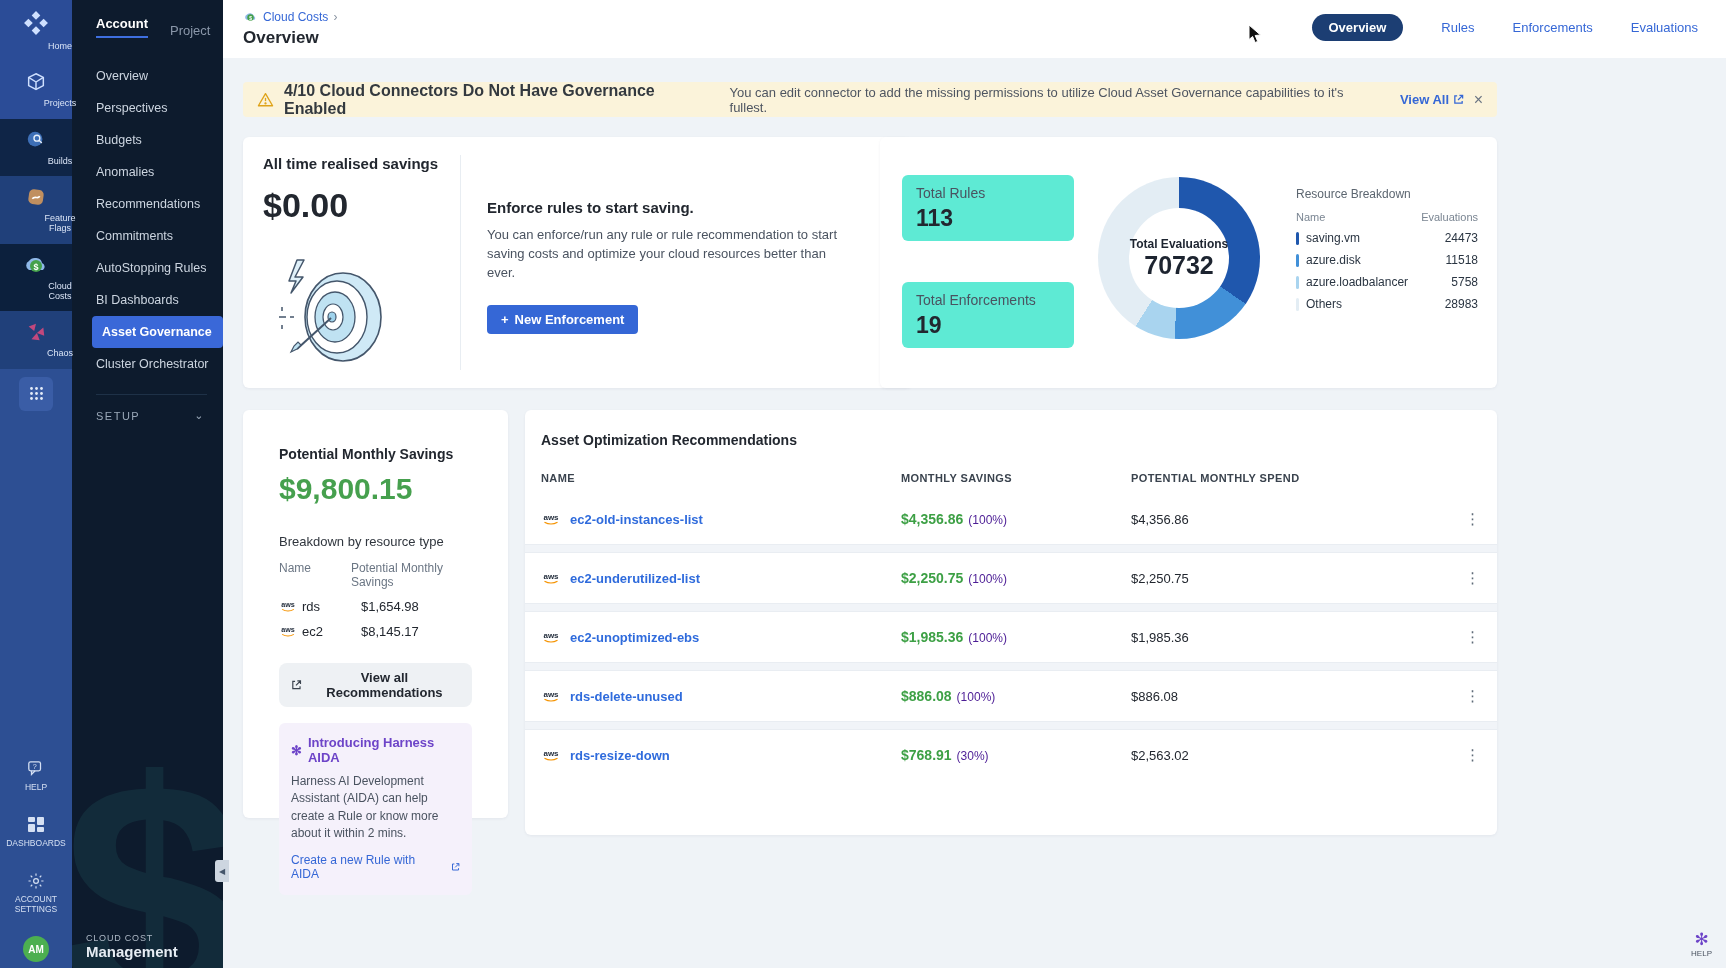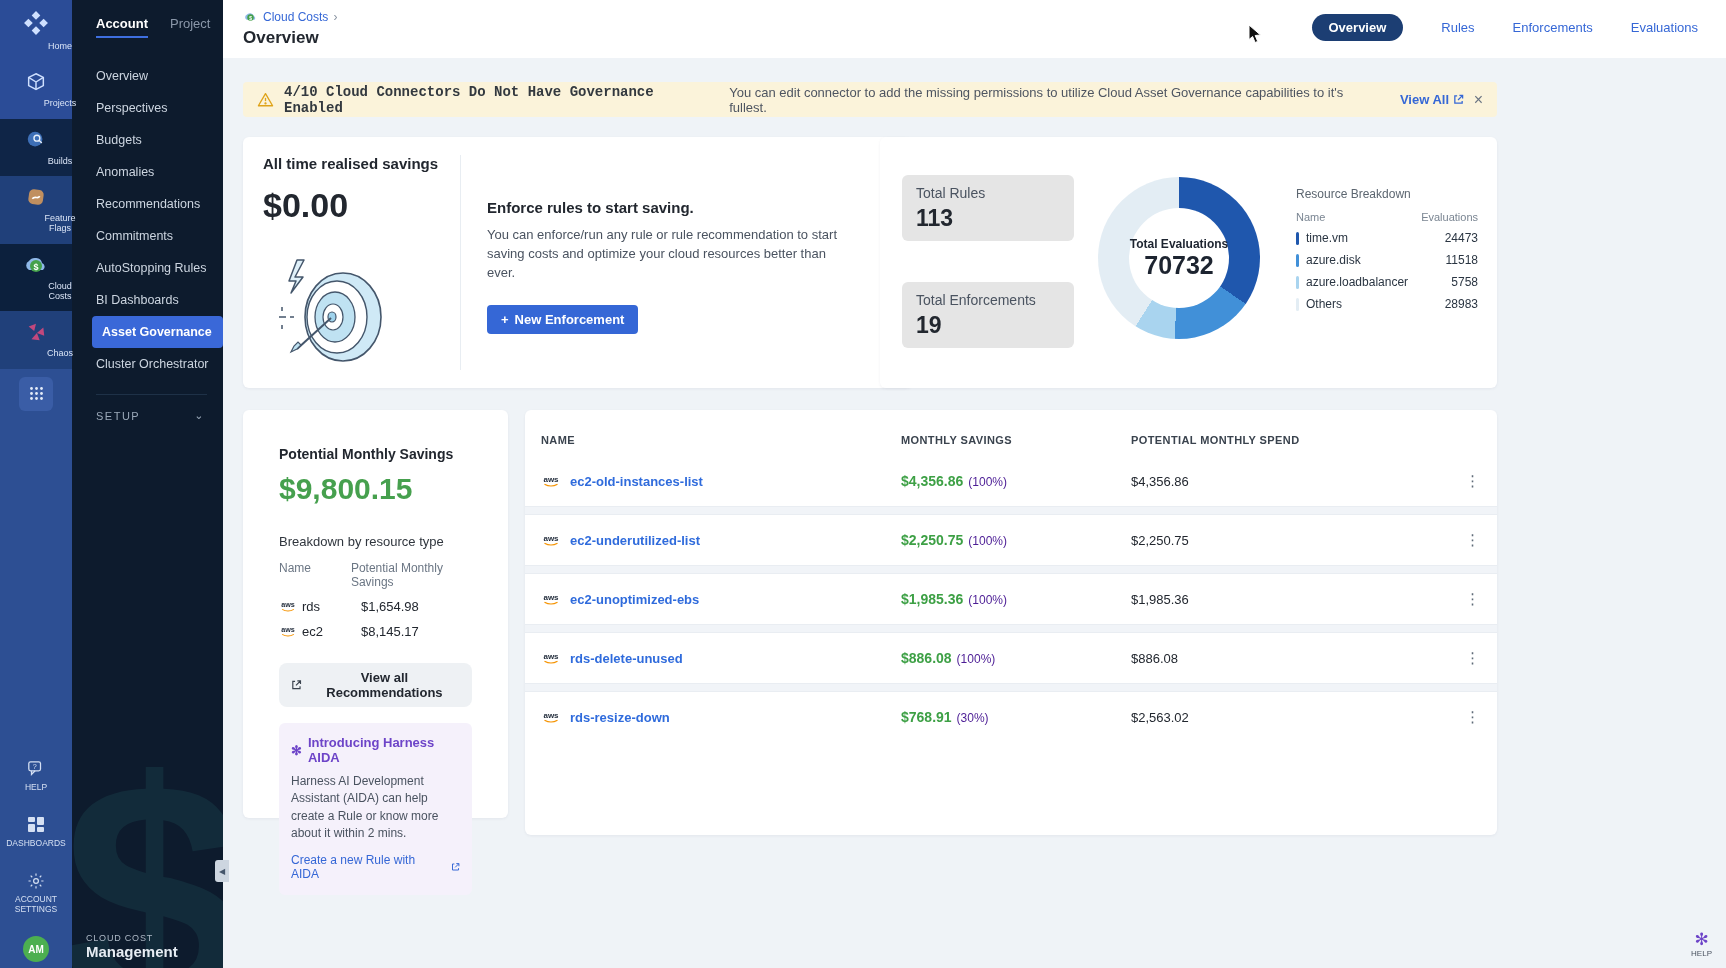--- a/index.html
+++ b/index.html
@@ -13,21 +13,21 @@
   .tile-dark { background:#0f2547; }
   .tile-mid  { background:#20407a; }
   .tile-active { background:#0c203d; }
   .rail-spacer { flex:1; }
   .grid-btn { width:34px; height:34px; margin:8px auto; border-radius:6px; background:#3a5da6; display:flex; align-items:center; justify-content:center; }
   .rail-bottom { display:flex; flex-direction:column; align-items:center; gap:4px; color:#d5e0f3; font-size:8.5px; padding:12px 2px; text-align:center; }
   .avatar { width:26px; height:26px; border-radius:50%; background:#4caf50; color:#fff; font-size:10px; font-weight:bold; display:flex; align-items:center; justify-content:center; margin:10px auto 6px; }
 
   
   .sidebar { position:absolute; left:72px; top:0; width:151px; height:968px; background:#0d1b2d; z-index:25; overflow:hidden; }
-  .sb-tabs { display:flex; gap:22px; padding:16px 0 10px 24px; }
+  .sb-tabs { display:flex; gap:22px; padding:16px 0 10px 24px;align-items:flex-end; }
   .sb-tab { font-size:13px; color:#8a97a9; cursor:pointer; }
   .sb-tab.active { color:#fff; font-weight:bold; border-bottom:2px solid #3e6fe0; padding-bottom:5px; }
   .sb-menu { margin-top:12px; }
   .sb-item { font-size:12.5px; color:#ccd5e0; padding:9px 8px 9px 24px; cursor:pointer; }
   .sb-item.active { background:#3a68d8; color:#fff; font-weight:bold; margin-left:20px; padding-left:10px; border-radius:4px; }
   .sb-divider { height:1px; background:#1e3147; margin:14px 16px 0 24px; }
   .sb-setup { display:flex; align-items:center; justify-content:space-between; padding:14px 18px 0 24px; color:#9aa8b8; font-size:11px; letter-spacing:1.5px; cursor:pointer; }
   .sb-watermark { position:absolute; left:-10px; bottom:-120px; font-size:330px; font-weight:bold; color:#1c4a52; opacity:.35; pointer-events:none; }
   .sb-footer { position:absolute; left:14px; bottom:8px; color:#aeb9c6; }
   .sb-footer .l1 { font-size:9px; letter-spacing:.8px; }
@@ -39,41 +39,41 @@
   .main-header { position:absolute; left:0; top:0; right:0; height:58px; background:#fff; }
   .crumb { position:absolute; left:20px; top:10px; display:flex; align-items:center; gap:5px; font-size:12px; color:#3567d6; cursor:pointer; }
   .crumb .sep { color:#8a94a2; }
   .page-title { position:absolute; left:20px; top:28px; font-size:17px; font-weight:bold; color:#22272f; }
   .top-tabs { position:absolute; right:28px; top:14px; display:flex; align-items:center; gap:38px; }
   .top-tab { font-size:13px; color:#3567d6; cursor:pointer; }
   .top-tab.pill { background:#1c3e73; color:#fff; font-weight:bold; padding:6px 17px; border-radius:15px; }
 
   
   .banner { position:absolute; left:20px; top:82px; width:1254px; height:35px; background:#fbf3da; border-radius:4px; display:flex; align-items:center; padding:0 14px; gap:10px; }
-  .banner b { font-size:14px; color:#33393f;font-family:Liberation Mono, monospace; }
+  .banner b { font-size:16px; color:#33393f; }
   .banner .desc { font-size:13px; color:#4e5561; }
   .banner .viewall { font-size:13px; color:#3567d6; font-weight:bold; margin-left:8px; white-space:nowrap; cursor:pointer; }
   .banner .x { margin-left:auto; color:#6a7482; font-size:16px; cursor:pointer; }
 
   .card { position:absolute; background:#fff; border-radius:6px; box-shadow:0 1px 3px rgba(30,40,60,.06); }
 
   
   .card-a { left:20px; top:137px; width:669px; height:251px; }
   .ca-left { position:absolute; left:20px; top:18px; width:198px; height:215px; border-right:1px solid #e8edf2; }
   .ca-title { font-size:15px; font-weight:bold; color:#22272f; }
   .ca-amount { font-size:34px; font-weight:bold; color:#22272f; margin-top:14px; }
   .ca-illus { position:absolute; left:8px; top:100px; }
   .ca-right { position:absolute; left:244px; top:62px; width:350px; }
   .ca-cta-title { font-size:15px; font-weight:bold; color:#22272f; }
   .ca-cta-desc { font-size:13px; color:#4a5360; line-height:1.45; margin-top:10px; }
   .btn-primary { display:inline-flex; align-items:center; gap:6px; margin-top:22px; background:#3567d6; color:#fff; font-size:13px; font-weight:bold; border:none; border-radius:4px; padding:7px 14px; cursor:pointer; }
 
   
   .card-b { left:657px; top:137px; width:617px; height:251px; }
-  .stat-box { position:absolute; left:22px; width:172px; height:66px; background:#e5e5e5; border-radius:6px; padding:10px 14px; }
+  .stat-box { position:absolute; left:22px; width:172px; height:66px; background:#5eead4; border-radius:6px; padding:10px 14px; }
   .stat-label { font-size:14px; color:#4a5360; }
   .stat-value { font-size:23px; font-weight:bold; color:#22272f; margin-top:4px; }
   .donut-wrap { position:absolute; left:218px; top:40px; width:162px; height:162px; }
   .donut { width:162px; height:162px; border-radius:50%; }
   .donut-hole { position:absolute; left:31px; top:31px; width:100px; height:100px; border-radius:50%; background:#fff; display:flex; flex-direction:column; align-items:center; justify-content:center; }
   .donut-hole .dl { font-size:12px; font-weight:bold; color:#1d2430; }
   .donut-hole .dv { font-size:25px; font-weight:bold; color:#1d2430; }
   .legend { position:absolute; left:416px; top:50px; width:182px; }
   .legend-title { font-size:12px; color:#5c6670; }
   .legend-head { display:flex; justify-content:space-between; font-size:11px; color:#7a8592; margin:10px 0 4px; }
@@ -361,21 +361,21 @@
       </div>
     </div>
     <div class="legend">
       <div class="legend-title">Resource Breakdown</div>
       <div class="legend-head">
         <span>Name</span>
         <span>Evaluations</span>
       </div>
       <div class="legend-row">
         <span class="legend-swatch" style="background: rgb(31, 87, 173);"></span>
-        <span class="legend-name">time.vm</span>
+        <span class="legend-name">saving.vm</span>
         <span class="legend-val">24473</span>
       </div>
       <div class="legend-row">
         <span class="legend-swatch" style="background: rgb(65, 144, 216);"></span>
         <span class="legend-name">azure.disk</span>
         <span class="legend-val">11518</span>
       </div>
       <div class="legend-row">
         <span class="legend-swatch" style="background: rgb(169, 212, 239);"></span>
         <span class="legend-name">azure.loadbalancer</span>
@@ -438,20 +438,21 @@
           <span>Create a new Rule with AIDA</span>
           <svg width="10" height="10" viewBox="0 0 12 12" fill="none" stroke="#3567d6" stroke-width="1.3">
               <path d="M4.5 2H2v8h8V7.5M7 1.5h3.5V5M10.2 1.8L5.5 6.5"></path>
             </svg>
         </span>
       </div>
     </div>
   </section>
 
   <section class="card-d">
+    <div class="cd-title">Asset Optimization Recommendations</div>
     <div class="cd-head">
       <span class="col-name">NAME</span>
       <span class="col-sav">MONTHLY SAVINGS</span>
       <span class="col-spend">POTENTIAL MONTHLY SPEND</span>
       <span class="col-menu"></span>
     </div>
 
     <div class="t-row">
       <span class="col-name t-name">
           <span>

